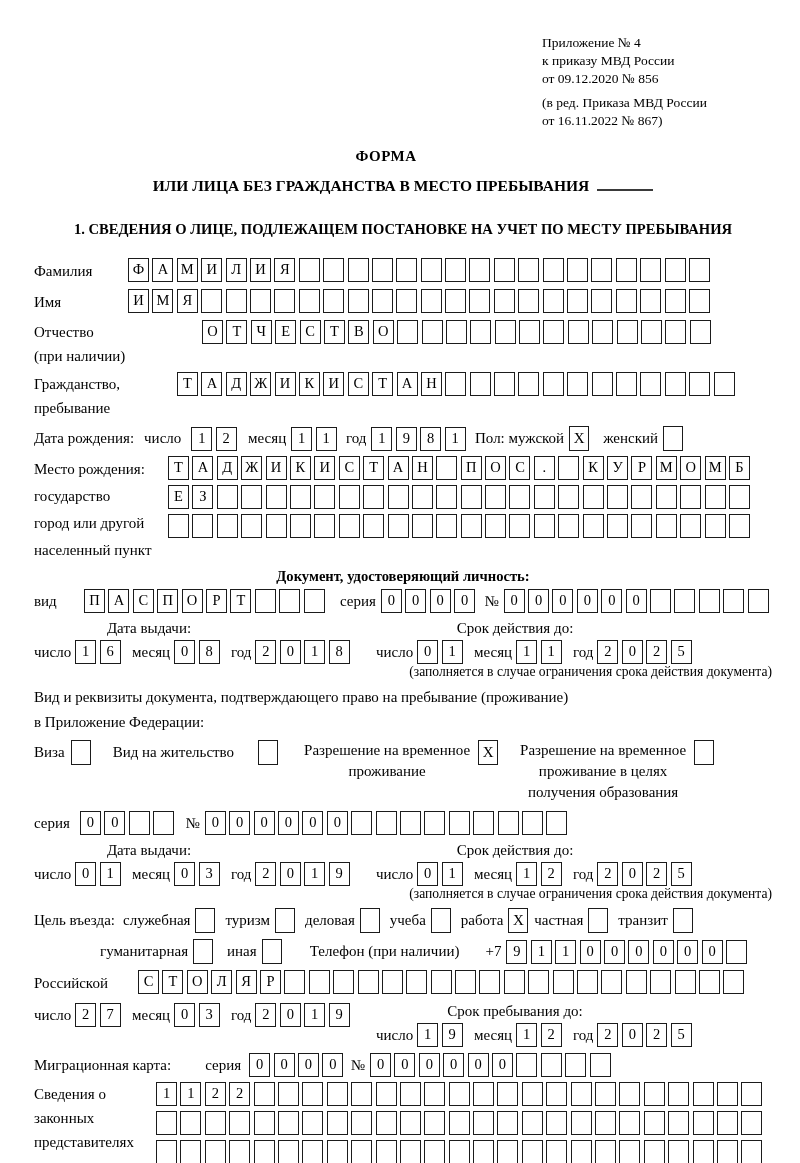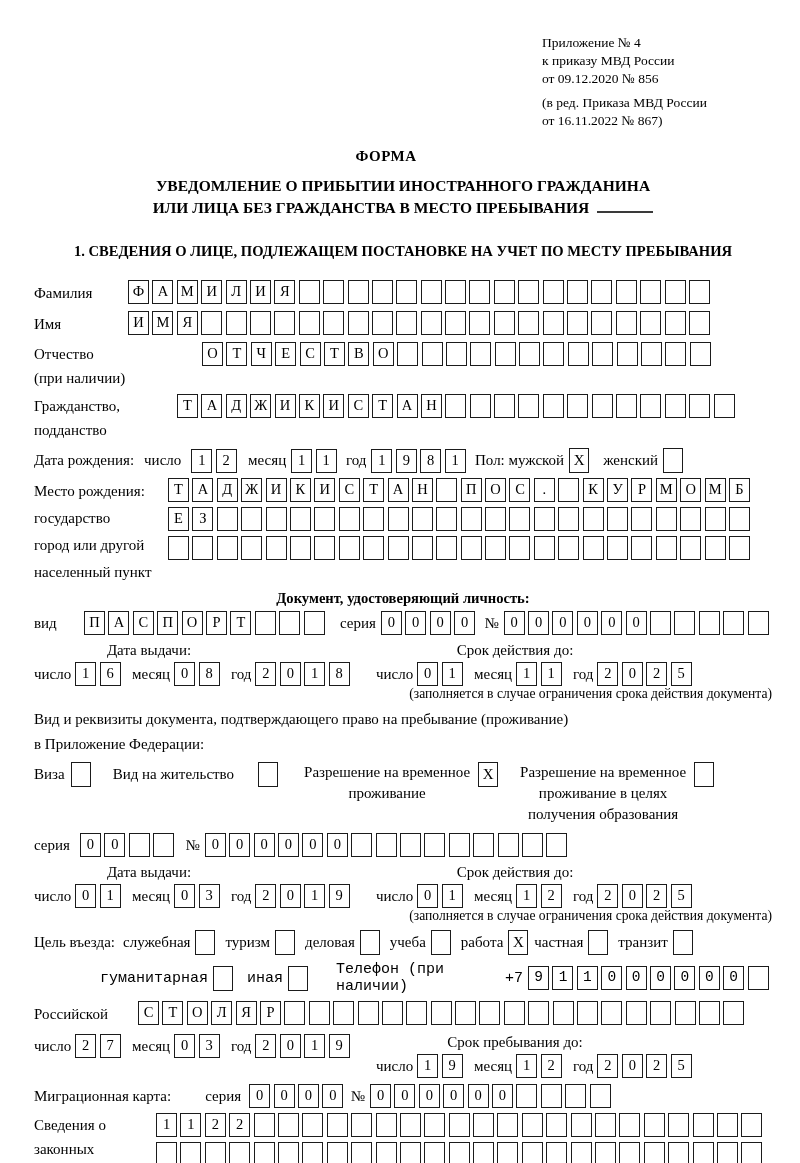--- a/index.html
+++ b/index.html
@@ -81,21 +81,20 @@
     <div>Приложение № 4</div>
     <div>к приказу МВД России</div>
     <div>от 09.12.2020 № 856</div>
     <div class="gap">(в ред. Приказа МВД России</div>
     <div>от 16.11.2022 № 867)</div>
   </div>
 
   <div class="form-label">ФОРМА</div>
 
   <div class="title">
-    <div>УВЕДОМЛЕНИЕ О ПРИБЫТИИ ИНОСТРАННОГО ГРАЖДАНИНА</div>
     <div><span>ИЛИ ЛИЦА БЕЗ ГРАЖДАНСТВА В МЕСТО ПРЕБЫВАНИЯ</span><span class="title-underline"></span></div>
   </div>
 
   <div class="sec-heading">1. СВЕДЕНИЯ О ЛИЦЕ, ПОДЛЕЖАЩЕМ ПОСТАНОВКЕ НА УЧЕТ ПО МЕСТУ ПРЕБЫВАНИЯ</div>
 
   <div class="row">
     <div class="lbl" style="width:94px;">Фамилия</div>
     <div class="boxes">
         <span class="cell">Ф</span>
         <span class="cell">А</span>
@@ -180,21 +179,21 @@
         <span class="cell"></span>
         <span class="cell"></span>
         <span class="cell"></span>
         <span class="cell"></span>
       </div>
   </div>
 
   <div class="row">
     <div class="lbl-col" style="width:143px;">
       <div>Гражданство,</div>
-      <div>подданство</div>
+      <div>пребывание</div>
     </div>
     <div class="boxes">
         <span class="cell">Т</span>
         <span class="cell">А</span>
         <span class="cell">Д</span>
         <span class="cell">Ж</span>
         <span class="cell">И</span>
         <span class="cell">К</span>
         <span class="cell">И</span>
         <span class="cell">С</span>
@@ -532,21 +531,21 @@
     <span class="checkbox"></span>
     <span class="t">учеба</span>
     <span class="checkbox"></span>
     <span class="t">работа</span>
     <span class="checkbox" style="margin-right:6px;">X</span>
     <span class="t">частная</span>
     <span class="checkbox"></span>
     <span class="t">транзит</span>
     <span class="checkbox"></span>
   </div>
-  <div class="purpose-line" style="padding-left:66px;font-family:Liberation Mono, monospace;">
+  <div class="purpose-line" style="padding-left:66px;">
     <span class="t">гуманитарная</span>
     <span class="checkbox" style="margin-right:14px;"></span>
     <span class="t">иная</span>
     <span class="checkbox" style="margin-right:28px;"></span>
     <span class="t" style="margin-right:26px;">Телефон (при наличии)</span>
     <span class="t">+7</span>
     <span class="boxes">
         <span class="cell">9</span>
         <span class="cell">1</span>
         <span class="cell">1</span>

